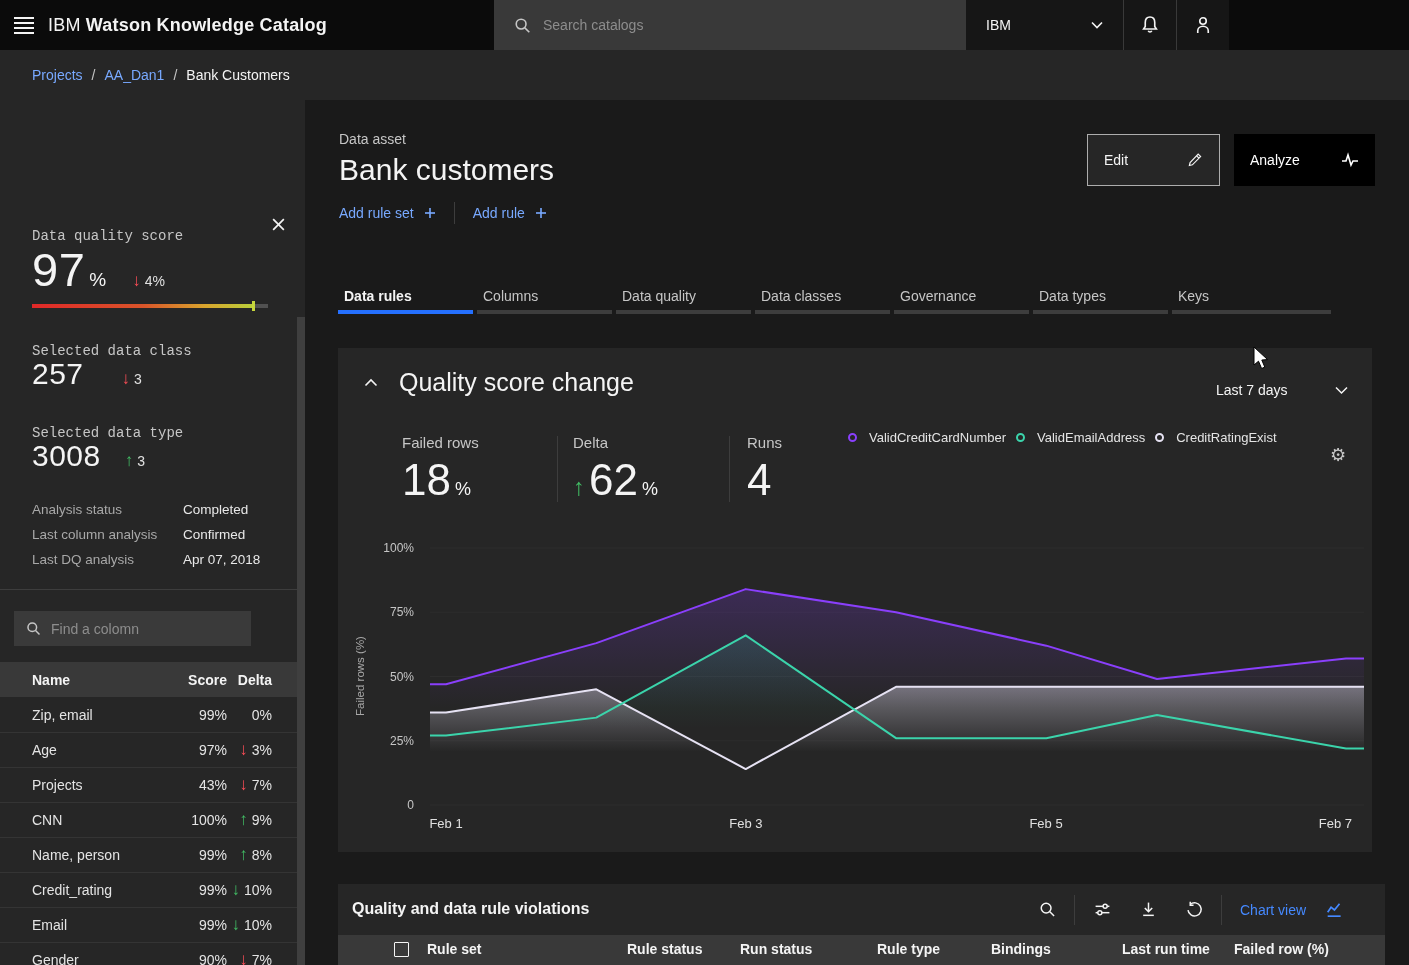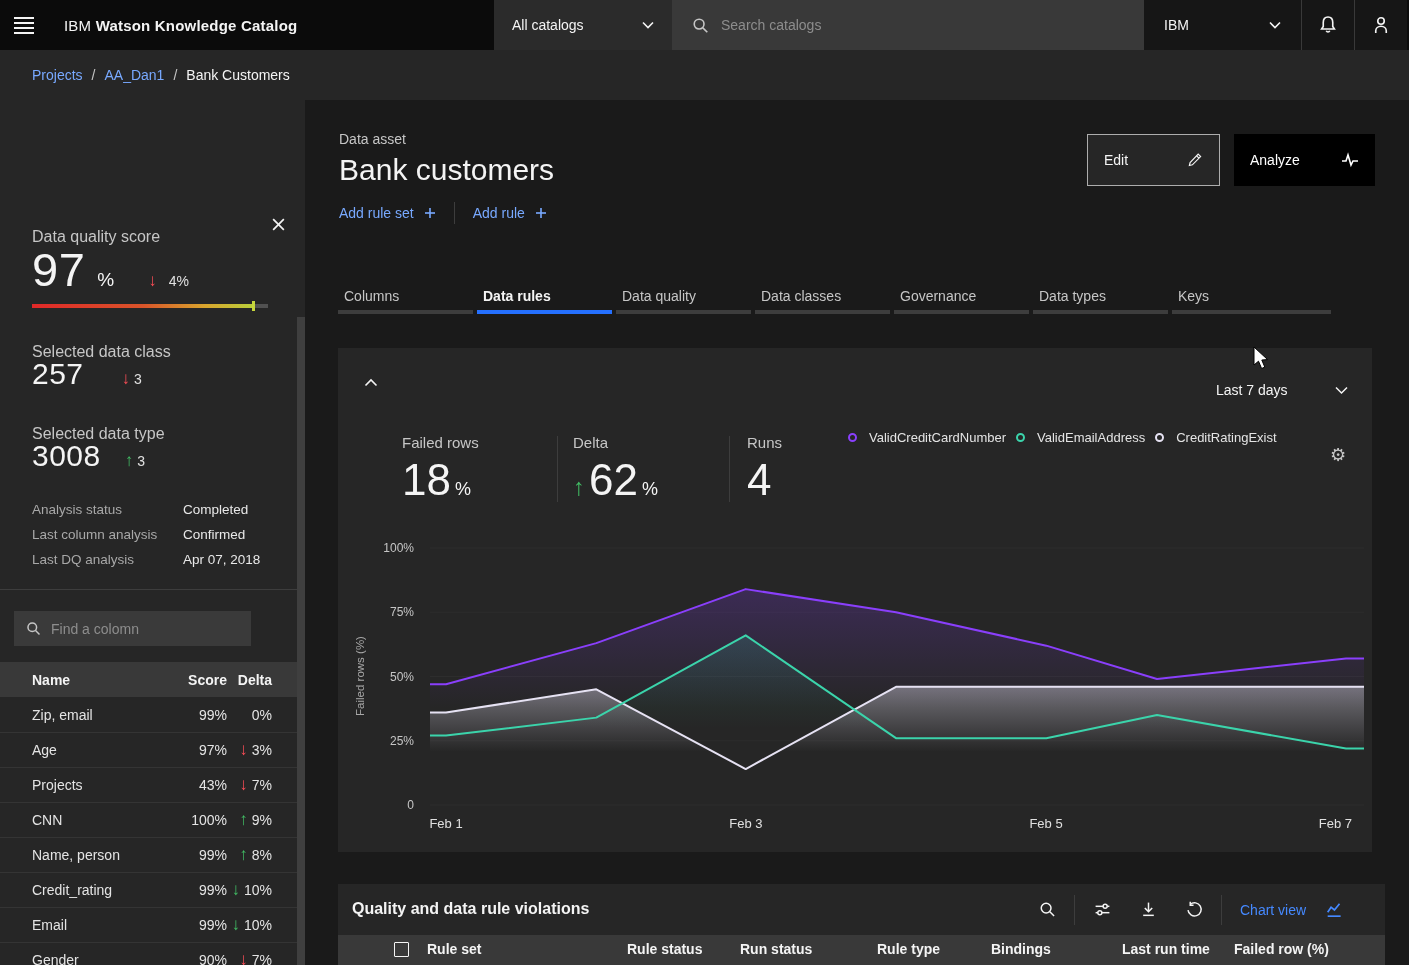--- a/index.html
+++ b/index.html
@@ -5,38 +5,38 @@
   * { margin:0; padding:0; box-sizing:border-box; font-family:"Liberation Sans", sans-serif; }
   html,body { width:1409px; height:965px; }
   body { background:#161616; color:#f4f4f4; overflow:hidden; position:relative; }
   .abs { position:absolute; }
 
   
   .navbar { position:absolute; top:0; left:0; width:1409px; height:50px; background:#0b0b0b; display:flex; z-index:30; }
   .nav-left { width:494px; display:flex; align-items:center; }
   .hamburger { width:48px; height:50px; display:flex; flex-direction:column; justify-content:center; gap:3px; padding:0 14px; cursor:pointer; }
   .hamburger i { display:block; height:2px; background:#f4f4f4; }
-  .brand { font-size:15px; letter-spacing:.2px; color:#f4f4f4; margin-left:16px; white-space:nowrap; }
+  .brand { font-size:18px; letter-spacing:.2px; color:#f4f4f4; margin-left:0; white-space:nowrap; }
   .brand b { font-weight:700; }
   .nav-catalogs { width:178px; background:#2b2b2b; display:flex; align-items:center; justify-content:space-between; padding:0 18px; font-size:14px; cursor:pointer; }
   .nav-search { width:471px; background:#393939; display:flex; align-items:center; gap:12px; padding:0 20px; }
   .nav-search input { flex:1; background:transparent; border:none; outline:none; color:#f4f4f4; font-size:14px; }
   .nav-search input::placeholder { color:#8d8d8d; }
   .nav-account { width:158px; background:#161616; border-left:1px solid #393939; display:flex; align-items:center; justify-content:space-between; padding:0 20px; font-family:"DejaVu Sans Mono", monospace; font-size:14px; cursor:pointer; }
   .nav-iconbtn { width:53px; background:#161616; border-left:1px solid #393939; display:flex; align-items:center; justify-content:center; cursor:pointer; }
 
   
   .breadcrumb { position:absolute; top:50px; left:0; width:1409px; height:50px; background:#262626; display:flex; align-items:center; padding-left:32px; font-size:14px; gap:9px; z-index:20; }
   .crumb-link { color:#78a9ff; cursor:pointer; }
   .crumb-current { color:#f4f4f4; }
   .crumb-sep { color:#c6c6c6; }
 
   
   .sidebar { position:absolute; top:100px; left:0; width:305px; height:865px; background:#262626; overflow:hidden; z-index:10; }
-  .side-label { font-size:16px; color:#c6c6c6; }
+  .side-label { font-size:14px; color:#c6c6c6;font-family:Liberation Mono, monospace; }
   .big-num { font-weight:300; color:#f4f4f4; letter-spacing:.5px; }
   .unit { font-size:19px; font-weight:400; color:#f4f4f4; }
   .arrow { font-size:17px; }
   .red { color:#fa4d56; } .green { color:#42be65; }
   .delta-txt { font-size:14px; color:#e0e0e0; }
   .meter { position:absolute; left:32px; top:204px; width:236px; height:4px; background:#515151; }
   .meter-fill { position:absolute; left:0; top:0; height:4px; background:linear-gradient(90deg,#e02828 0%,#d9542a 50%,#d9a52d 78%,#b8cf3a 100%); }
   .meter-thumb { position:absolute; top:-3px; width:3px; height:10px; background:#c6d63c; }
   .kv { position:absolute; left:32px; font-size:13.5px; width:240px; }
   .kv .k { color:#a8a8a8; } .kv .v { position:absolute; left:151px; color:#e8e8e8; }
@@ -106,26 +106,20 @@
 <div class="navbar">
   <div class="nav-left">
     <div class="hamburger">
         <i></i>
         <i></i>
         <i></i>
         <i></i>
       </div>
     <div class="brand"><span>IBM</span> <b>Watson Knowledge Catalog</b></div>
   </div>
-  <div class="nav-catalogs">
-    <span>All catalogs</span>
-    <svg class="icon" width="12" height="8" viewBox="0 0 12 8">
-        <polyline points="1,1.5 6,6.5 11,1.5" fill="none" stroke="#f4f4f4" stroke-width="1.6"></polyline>
-      </svg>
-  </div>
   <div class="nav-search">
     <svg class="icon" width="17" height="17" viewBox="0 0 16 16">
         <circle cx="6.7" cy="6.7" r="4.6" fill="none" stroke="#c6c6c6" stroke-width="1.5"></circle>
         <line x1="10.2" y1="10.2" x2="14.4" y2="14.4" stroke="#c6c6c6" stroke-width="1.5"></line>
       </svg>
     <input type="text" placeholder="Search catalogs" style="">
   </div>
   <div class="nav-account">
     <span>IBM</span>
     <svg class="icon" width="12" height="8" viewBox="0 0 12 8">
@@ -156,21 +150,21 @@
 
 <div class="sidebar">
   <div class="abs" style="left:271px; top:117px;">
     <svg class="icon" width="15" height="15" viewBox="0 0 14 14">
         <line x1="2" y1="2" x2="12" y2="12" stroke="#f4f4f4" stroke-width="1.6"></line>
         <line x1="12" y1="2" x2="2" y2="12" stroke="#f4f4f4" stroke-width="1.6"></line>
       </svg>
   </div>
 
   <div class="abs side-label" style="left:32px; top:128px;">Data quality score</div>
-  <div class="abs" style="left:32px; top:142px; display:flex; align-items:baseline; gap:12px;">
+  <div class="abs" style="left:32px; top:142px; display:flex; align-items:baseline; gap:4px;">
     <span class="big-num" style="font-size:47px;">97</span>
     <span class="unit">%</span>
     <span class="arrow red" style="margin-left:22px;">↓</span>
     <span class="delta-txt">4%</span>
   </div>
   <div class="meter">
     <div class="meter-fill" id="meter-fill" style="width: 94%;"></div>
     <div class="meter-thumb" id="meter-thumb" style="left: calc(94% - 2px);"></div>
   </div>
 
@@ -307,35 +301,36 @@
       </svg>
   </div>
   <div class="btn btn-analyze" id="btn-analyze" style="background: #000000;">
     <span>Analyze</span>
     <svg class="icon" width="18" height="16" viewBox="0 0 18 16">
         <polyline points="1,9 5,9 7,3 10,13 12,9 17,9" fill="none" stroke="#ffffff" stroke-width="1.6"></polyline>
       </svg>
   </div>
 
   <div class="tabs" id="tabs">
+      <div class="tab active"><span>Data rules</span><div class="tab-underline" style="background: rgb(37, 112, 255);"></div></div>
       <div class="tab"><span>Columns</span><div class="tab-underline"></div></div>
-      <div class="tab active"><span>Data rules</span><div class="tab-underline" style="background: rgb(37, 112, 255);"></div></div>
       <div class="tab"><span>Data quality</span><div class="tab-underline"></div></div>
       <div class="tab"><span>Data classes</span><div class="tab-underline"></div></div>
       <div class="tab"><span>Governance</span><div class="tab-underline"></div></div>
       <div class="tab"><span>Data types</span><div class="tab-underline"></div></div>
       <div class="tab"><span>Keys</span><div class="tab-underline"></div></div>
     </div>
 
   <div class="chart-card">
     <div class="card-caret">
       <svg class="icon" width="14" height="9" viewBox="0 0 14 9">
           <polyline points="1.5,7.5 7,2 12.5,7.5" fill="none" stroke="#f4f4f4" stroke-width="1.6"></polyline>
         </svg>
     </div>
+    <div class="chart-title">Quality score change</div>
     <div class="range-select">
       <span>Last 7 days</span>
       <svg class="icon" width="13" height="9" viewBox="0 0 13 9">
           <polyline points="1,1.5 6.5,7 12,1.5" fill="none" stroke="#f4f4f4" stroke-width="1.5"></polyline>
         </svg>
     </div>
 
     <div class="stat" style="left:64px;">
       <div class="s-label">Failed rows</div>
       <div class="s-value">

